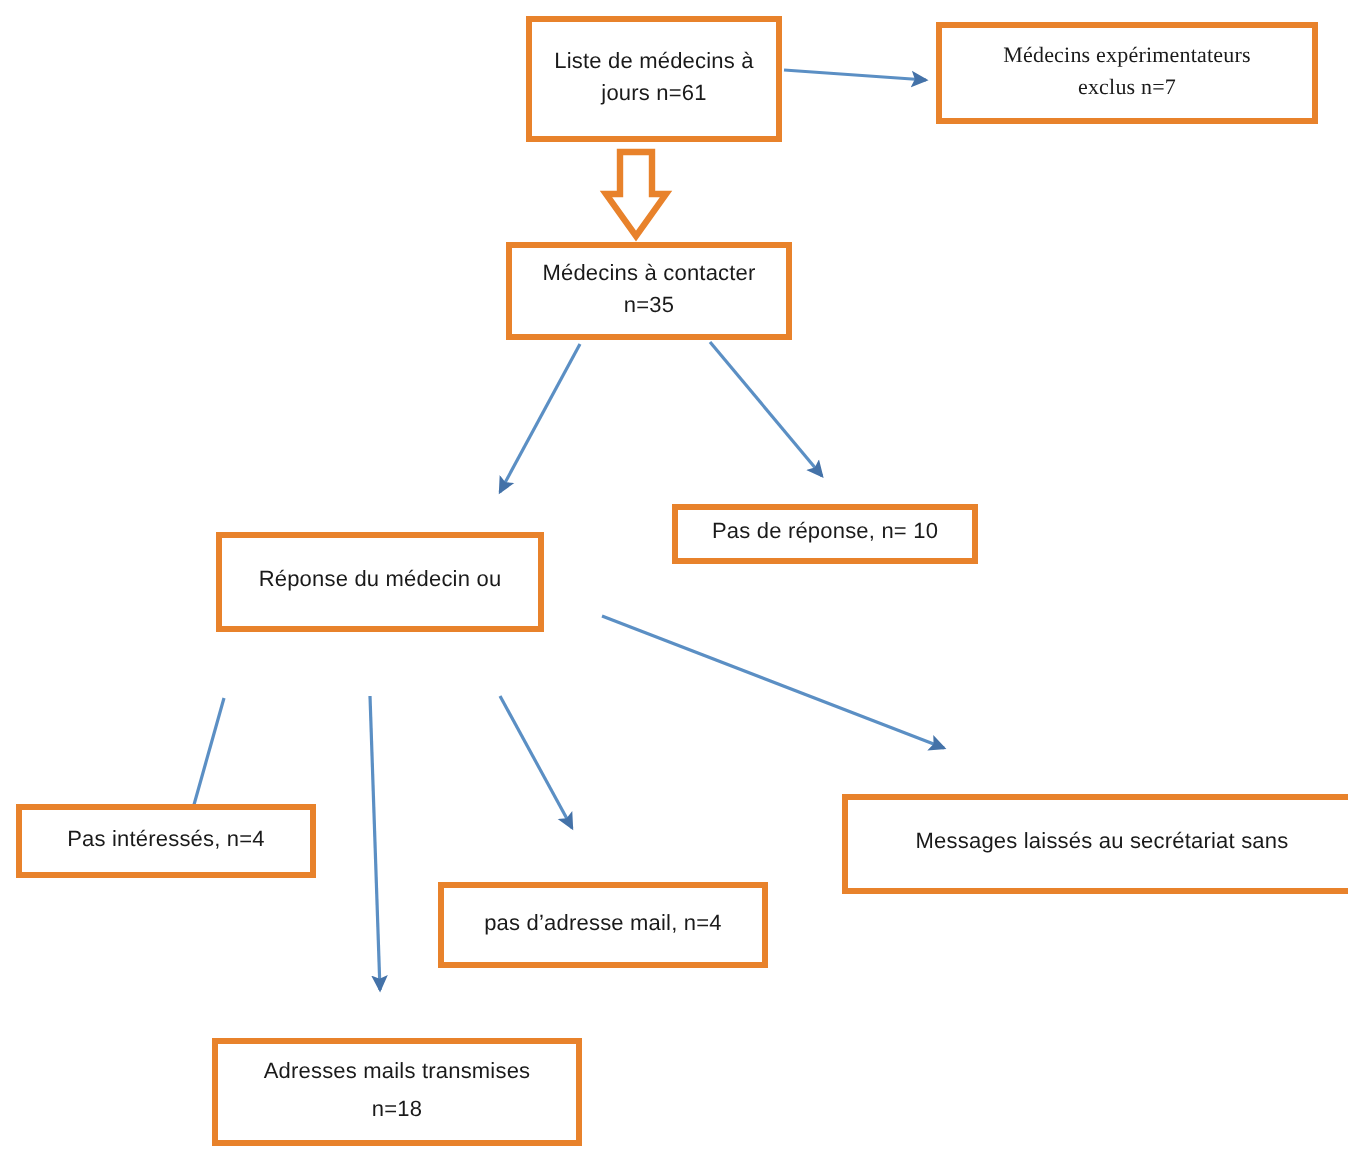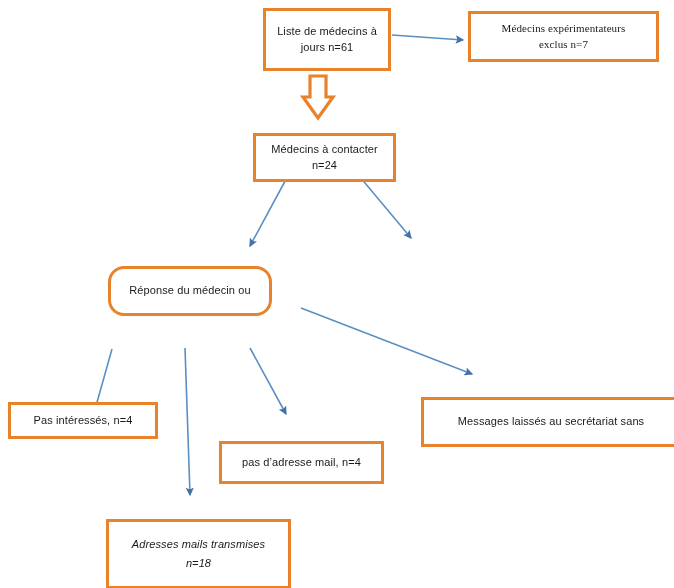--- a/index.html
+++ b/index.html
@@ -85,40 +85,43 @@
   <div class="node" style="left:263px; top:8px; width:128px; height:63px;">
     <span class="line">Liste de médecins à</span>
     <span class="line">jours n=61</span>
   </div>
 
   <div class="node" style="left:468px; top:11px; width:191px; height:51px;font-family:Liberation Serif, serif;">
     <span class="line">Médecins expérimentateurs</span>
     <span class="line">exclus n=7</span>
   </div>
 
-  <div class="node" style="left:253px; top:133px; width:143px; height:49px;">
+  <div class="node" style="left:253px; top:121px; width:143px; height:49px;">
     <span class="line">Médecins à contacter</span>
-    <span class="line">n=24</span>
+    <span class="line">n=35</span>
   </div>
 
+  <div class="node" style="left:336px; top:252px; width:153px; height:30px;">
+    <span class="line">Pas de réponse, n= 10</span>
+  </div>
 
-  <div class="node" style="left:108px; top:266px; width:164px; height:50px;border-radius:16px;">
+  <div class="node" style="left:108px; top:266px; width:164px; height:50px;">
     <span class="line">Réponse du médecin ou</span>
   </div>
 
   <div class="node" style="left:421px; top:397px; width:260px; height:50px;">
     <span class="line">Messages laissés au secrétariat sans</span>
   </div>
 
   <div class="node" style="left:8px; top:402px; width:150px; height:37px;">
     <span class="line">Pas intéressés, n=4</span>
   </div>
 
   <div class="node" style="left:219px; top:441px; width:165px; height:43px;">
     <span class="line">pas d’adresse mail, n=4</span>
   </div>
 
-  <div class="node spaced" style="left:106px; top:519px; width:185px; height:70px;font-style:italic;">
+  <div class="node spaced" style="left:106px; top:519px; width:185px; height:54px;">
     <span class="line">Adresses mails transmises</span>
     <span class="line">n=18</span>
   </div>
 
 </div>
 
 </body></html>

